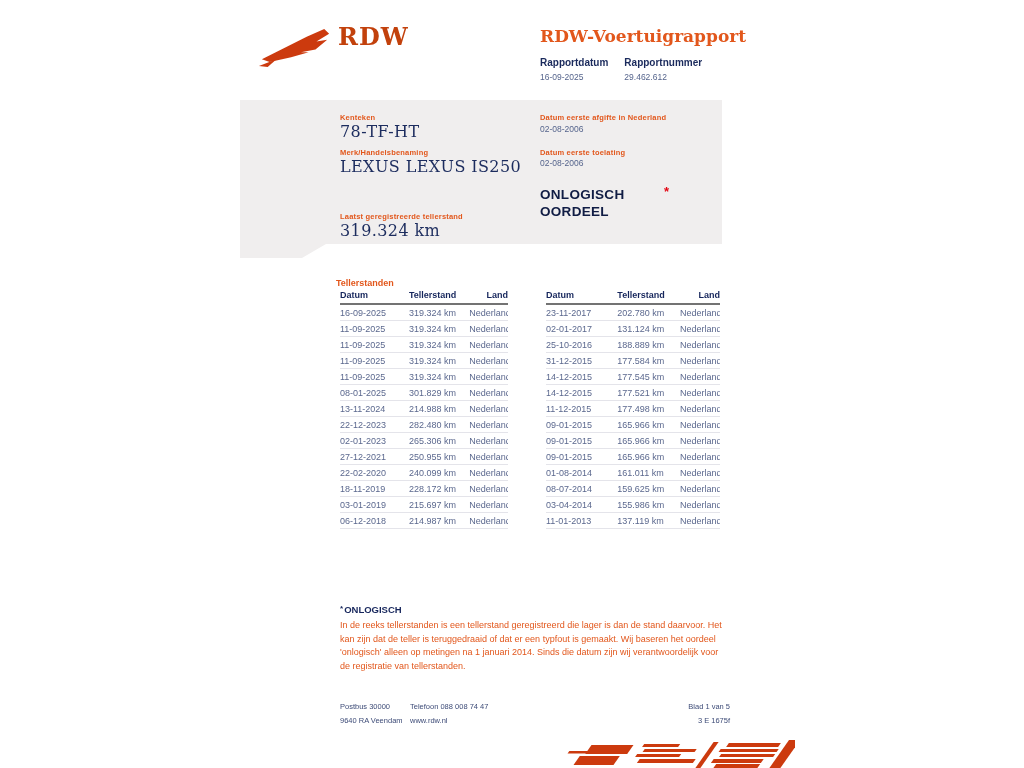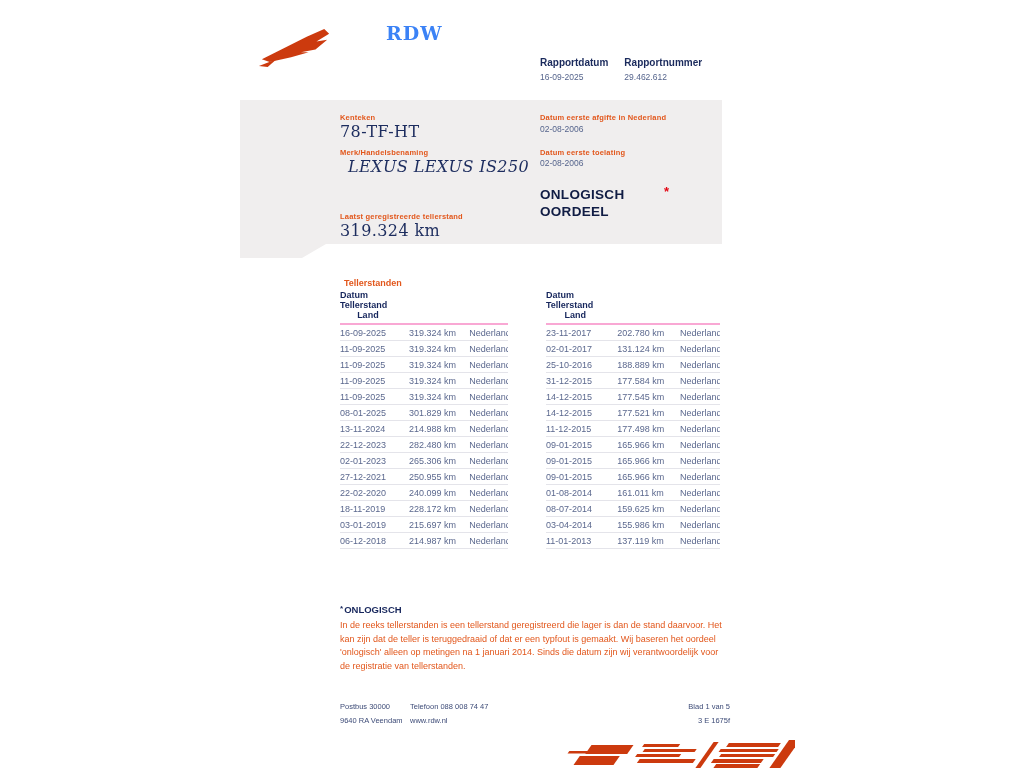--- a/index.html
+++ b/index.html
@@ -2,45 +2,45 @@
 <html><head>
 <meta charset="utf-8">
 <style>
   html,body{margin:0;padding:0;background:#ffffff;}
   .page{position:relative;width:1024px;height:768px;background:#ffffff;overflow:hidden;
         font-family:"Liberation Sans",sans-serif;color:#16265C;}
 
   
   .logo-swoosh{position:absolute;left:256px;top:24px;width:78px;height:44px;}
   .logo-text{position:absolute;left:338px;top:22px;font-family:"DejaVu Serif",serif;
-             font-weight:700;font-size:19px;color:#3b82f6;letter-spacing:1px;margin-left:48px;}
+             font-weight:700;font-size:24px;color:#c2410c;letter-spacing:1px;}
   .doc-title{position:absolute;left:540px;top:26px;font-family:"DejaVu Serif",serif;
              font-weight:700;font-size:17px;color:#E2571C;}
   .meta{position:absolute;left:540px;top:57px;display:flex;}
   .meta-col{margin-right:16px;min-width:66px;}
   .meta-label{font-size:10px;font-weight:700;color:#1A2A5C;}
   .meta-value{font-size:8.5px;color:#55648C;margin-top:4px;}
 
   
   .panel{position:absolute;left:240px;top:100px;width:546px;height:158px;background:#F0EEEE;
          clip-path:polygon(0 0,482px 0,482px 144px,86px 144px,62px 158px,0 158px);}
   .panel .abs{position:absolute;}
   .label-orange{font-size:7.5px;font-weight:700;color:#E2571C;letter-spacing:.2px;}
   .val-big{font-family:"DejaVu Serif",serif;font-size:16px;color:#1C2C5E;letter-spacing:.4px;}
   .val-small{font-size:8.5px;color:#55648C;}
   .oordeel{font-size:13.5px;font-weight:700;color:#101C44;line-height:17px;letter-spacing:.3px;}
   .oordeel-star{position:absolute;left:424px;top:84px;color:#E30613;font-size:13px;font-weight:700;}
 
   
-  .section-title{position:absolute;left:344px;top:278px;font-size:9px;font-weight:700;color:#E2571C;}
+  .section-title{position:absolute;left:336px;top:278px;font-size:9px;font-weight:700;color:#E2571C;}
   .otable{position:absolute;top:290px;font-size:9px;}
   .otable.t-left{left:340px;width:168px;}
   .otable.t-right{left:546px;width:174px;}
-  .thead{display:flex;border-bottom:2px solid #f9a8d4;padding-bottom:3px;
-         font-weight:700;color:#16265C;flex-direction:column;}
+  .thead{display:flex;border-bottom:2px solid #737373;padding-bottom:3px;
+         font-weight:700;color:#16265C;}
   .trow{display:flex;border-bottom:1px solid #E4E4EA;padding:3px 0 2px;color:#5B688E;}
   .tcell{overflow:hidden;white-space:nowrap;}
   .c0{width:41%;}
   .c1{width:36%;}
   .c2{width:23%;text-align:right;}
 
   
   .footnote-title{position:absolute;left:340px;top:604px;font-size:9.5px;font-weight:700;color:#16265C;}
   .footnote-title .marker{font-size:8px;vertical-align:2px;margin-right:1px;}
   .footnote-body{position:absolute;left:340px;top:619px;width:384px;font-size:9px;
@@ -56,38 +56,39 @@
 <body>
 
 <div class="page">
 
   <svg class="logo-swoosh" viewBox="0 0 80 45">
     <path fill="#CC3A0E" d="M6 36 L28 25 L52 13 L70 5 L75 10 L62 18 L73 16 L61 26 L46 29 L54 29 L36 34 L14 39 Z"></path>
     <path fill="#CC3A0E" d="M3 43 L21 36 L12 44 Z"></path>
   </svg>
   <div class="logo-text">RDW</div>
 
+  <div class="doc-title">RDW-Voertuigrapport</div>
 
   <div class="meta">
     <div class="meta-col">
       <div class="meta-label">Rapportdatum</div>
       <div class="meta-value">16-09-2025</div>
     </div>
     <div class="meta-col">
       <div class="meta-label">Rapportnummer</div>
       <div class="meta-value">29.462.612</div>
     </div>
   </div>
 
   <div class="panel">
     <div class="abs label-orange" style="left:100px;top:13px;">Kenteken</div>
     <div class="abs val-big" style="left:100px;top:22px;">78-TF-HT</div>
 
     <div class="abs label-orange" style="left:100px;top:48px;">Merk/Handelsbenaming</div>
-    <div class="abs val-big" style="left:108px;top:57px;font-style:italic;">LEXUS LEXUS IS250</div>
+    <div class="abs val-big" style="left:100px;top:57px;">LEXUS LEXUS IS250</div>
 
     <div class="abs label-orange" style="left:100px;top:112px;">Laatst geregistreerde tellerstand</div>
     <div class="abs val-big" style="left:100px;top:121px;">319.324 km</div>
 
     <div class="abs label-orange" style="left:300px;top:13px;">Datum eerste afgifte in Nederland</div>
     <div class="abs val-small" style="left:300px;top:24px;">02-08-2006</div>
 
     <div class="abs label-orange" style="left:300px;top:48px;">Datum eerste toelating</div>
     <div class="abs val-small" style="left:300px;top:58px;">02-08-2006</div>
 

